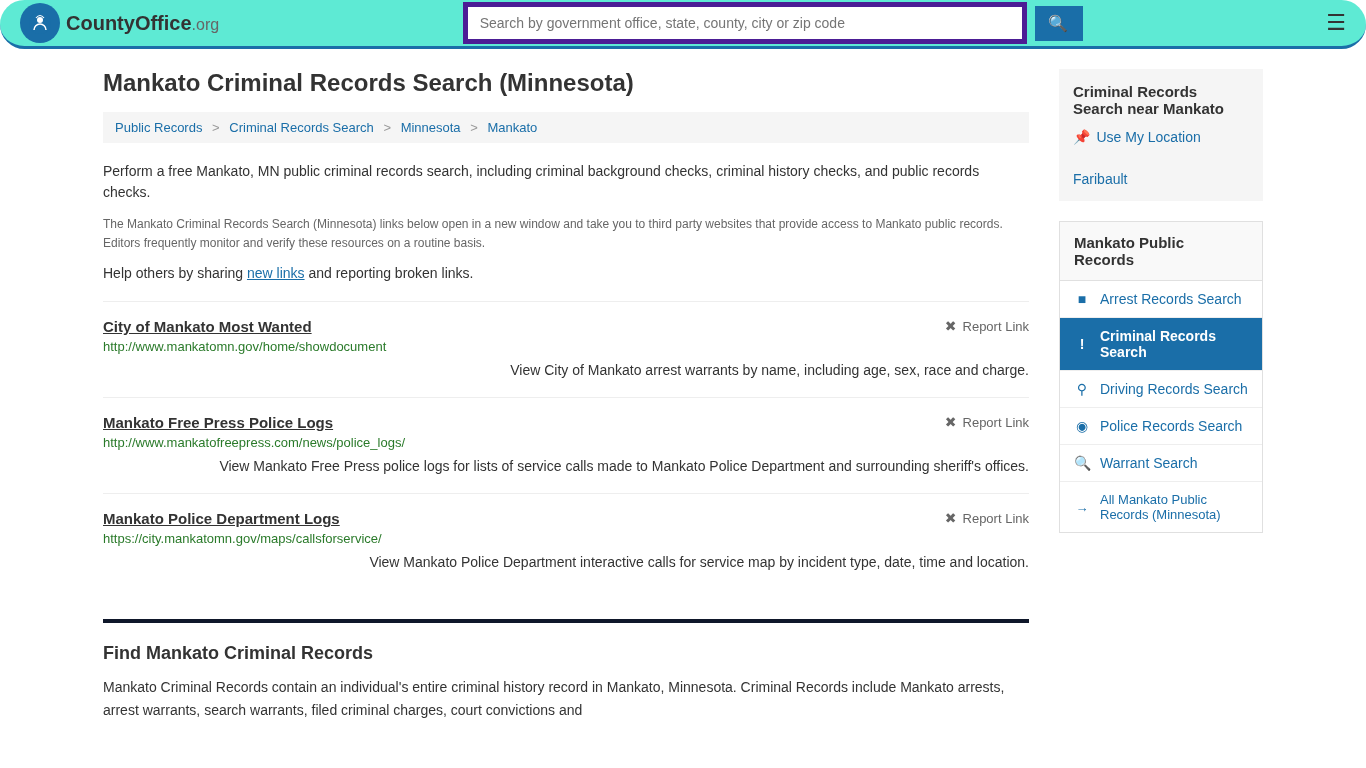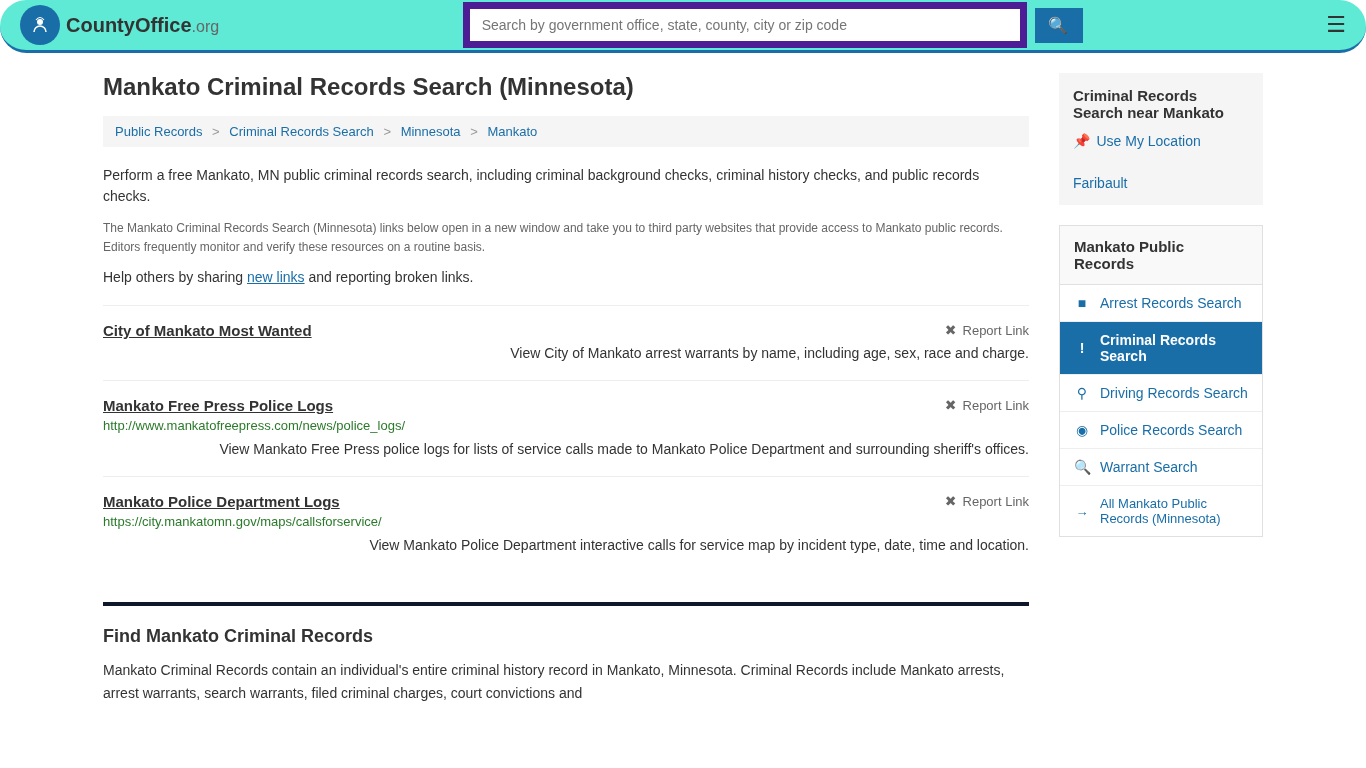--- a/index.html
+++ b/index.html
@@ -47,21 +47,21 @@
       display: flex;
       align-items: center;
       gap: 8px;
       flex: 1;
       max-width: 620px;
       margin: 0 30px;
     }
     #search-input {
       flex: 1;
       padding: 8px 12px;
-      border: 7px solid #4c1d95;
+      border: 5px solid #4c1d95;
       font-size: 14px;
       outline: none;
       color: #999;
     }
     #search-button {
       background: #1a6ea8;
       border: none;
       padding: 8px 14px;
       cursor: pointer;
       color: #fff;
@@ -323,20 +323,21 @@
       <div class="record-entry">
         <div class="record-header">
           <div class="record-title">
             <a href="#">City of Mankato Most Wanted</a>
           </div>
           <div class="report-link">
             <span class="report-link-icon">✖</span>
             <span>Report Link</span>
           </div>
         </div>
+        <div class="record-url">http://www.mankatomn.gov/home/showdocument</div>
         <div class="record-desc">View City of Mankato arrest warrants by name, including age, sex, race and charge.</div>
       </div>
 
       <div class="record-entry">
         <div class="record-header">
           <div class="record-title">
             <a href="#">Mankato Free Press Police Logs</a>
           </div>
           <div class="report-link">
             <span class="report-link-icon">✖</span>

